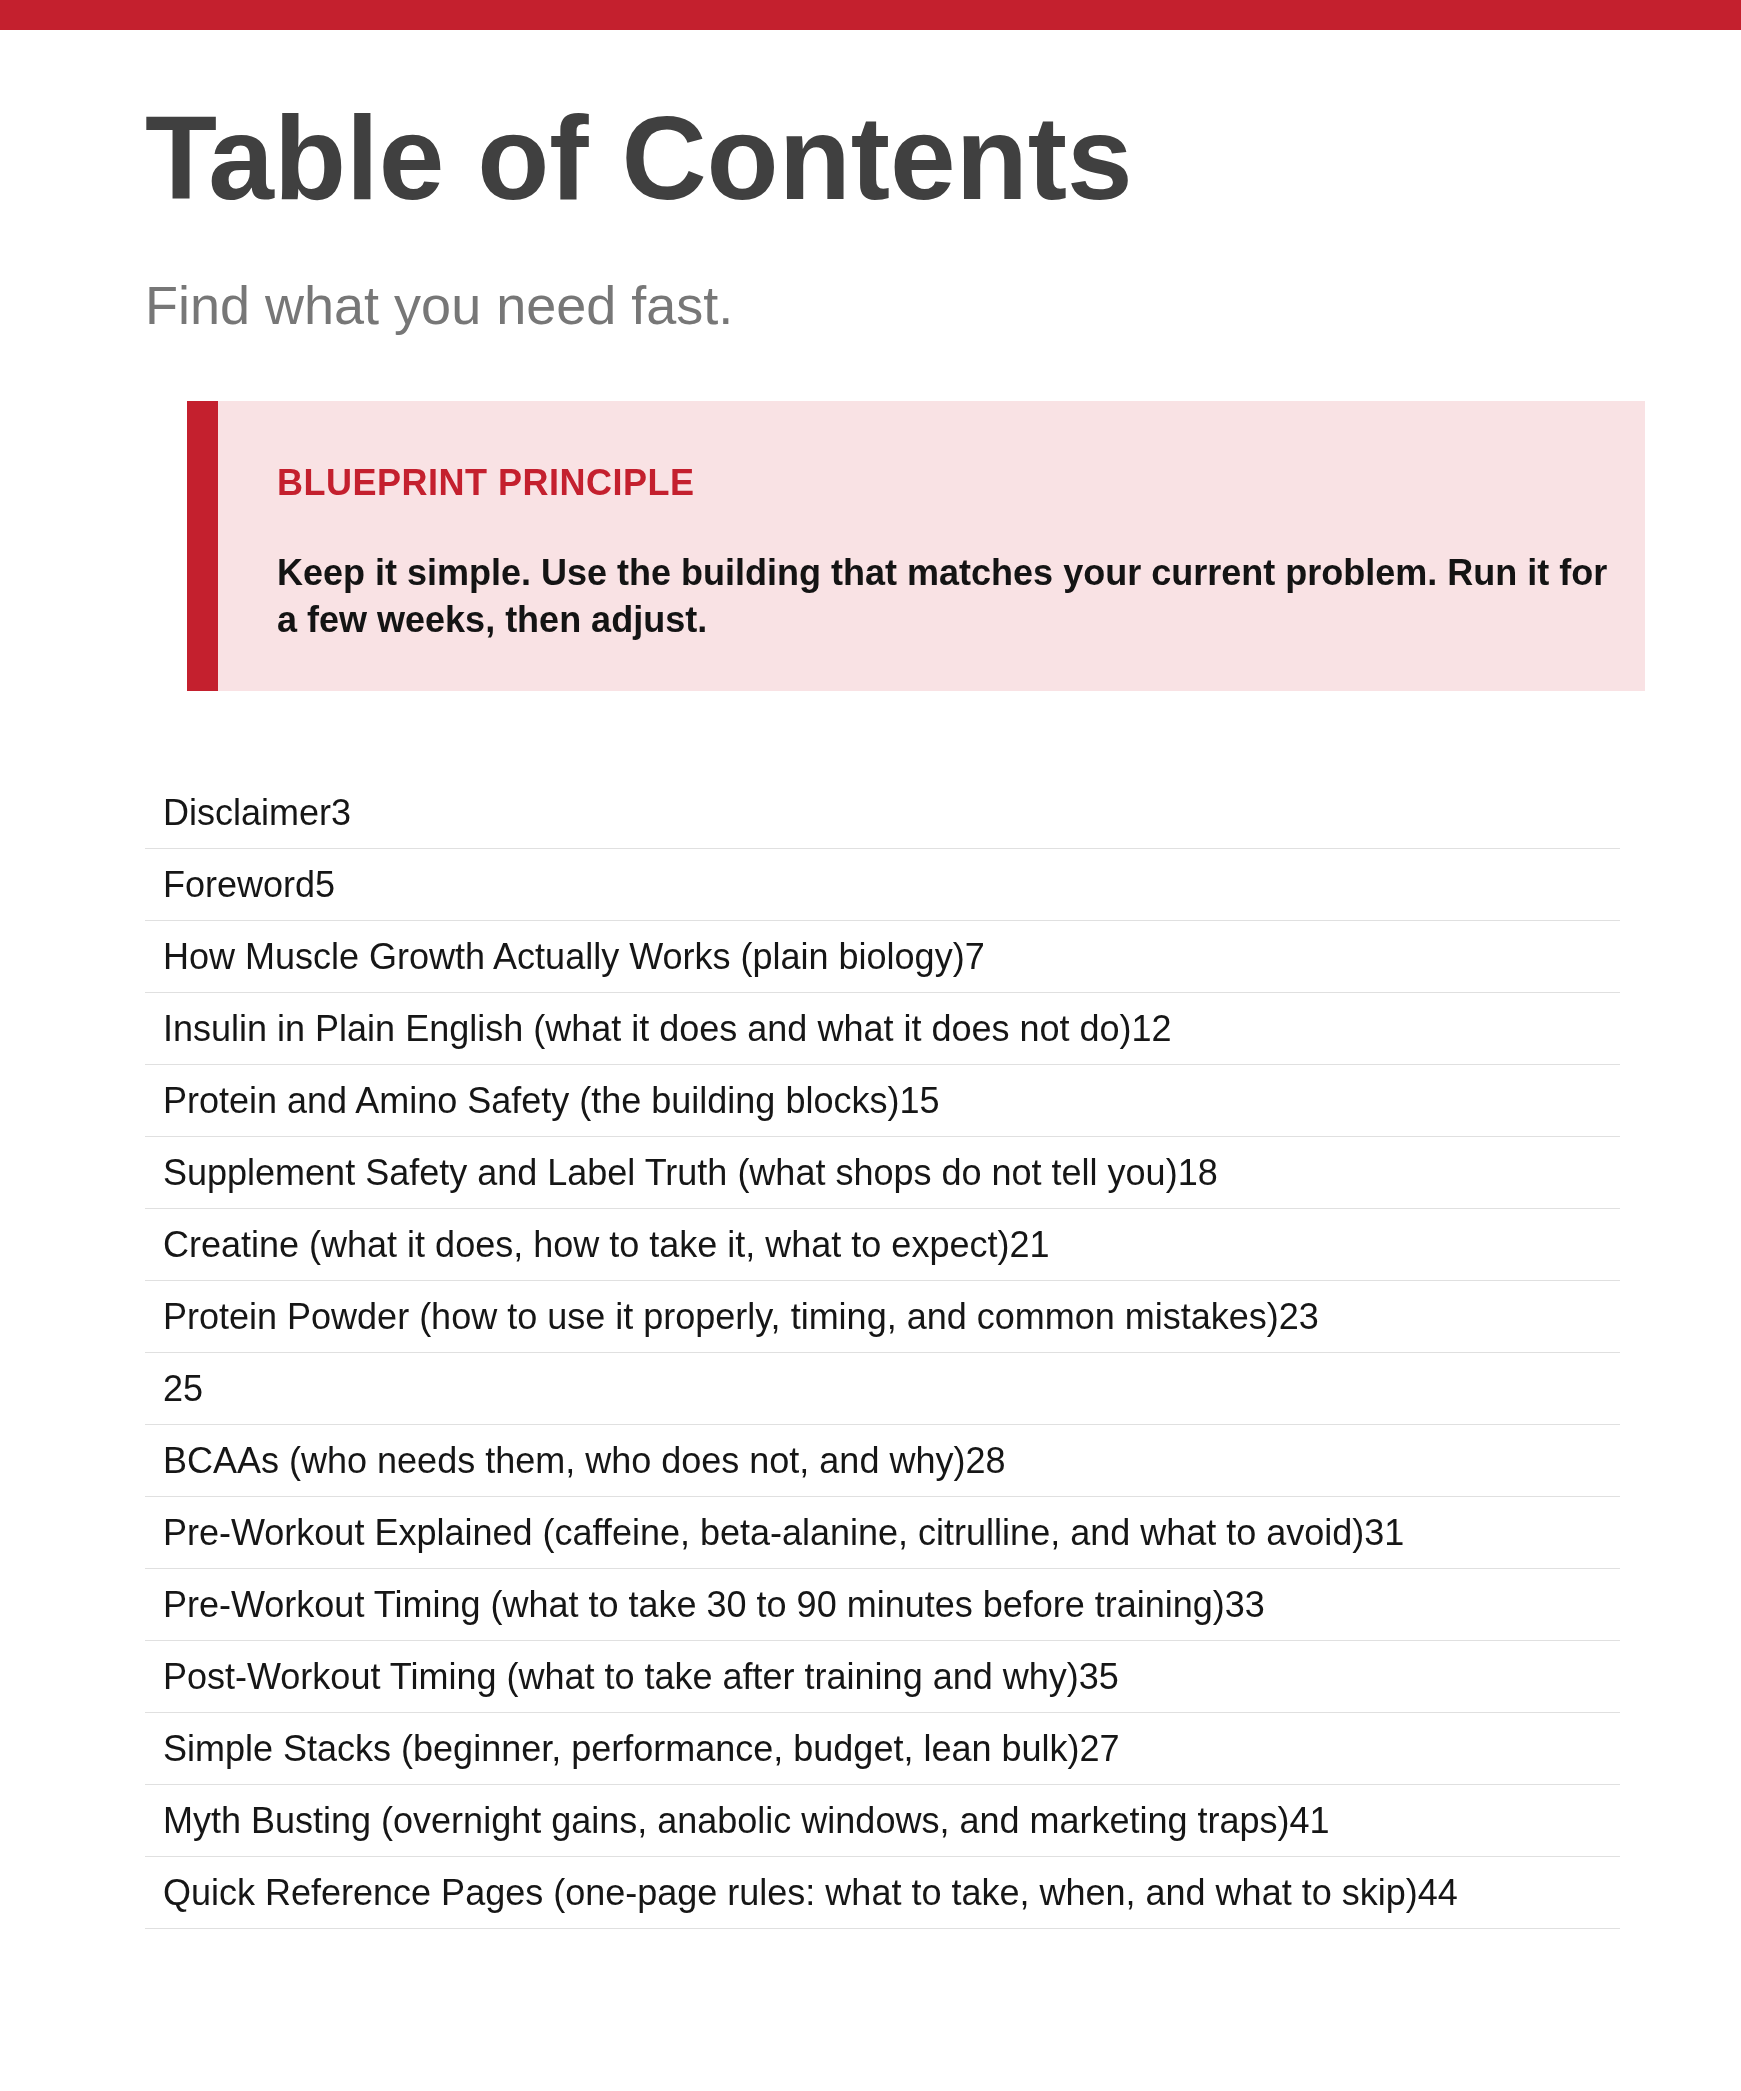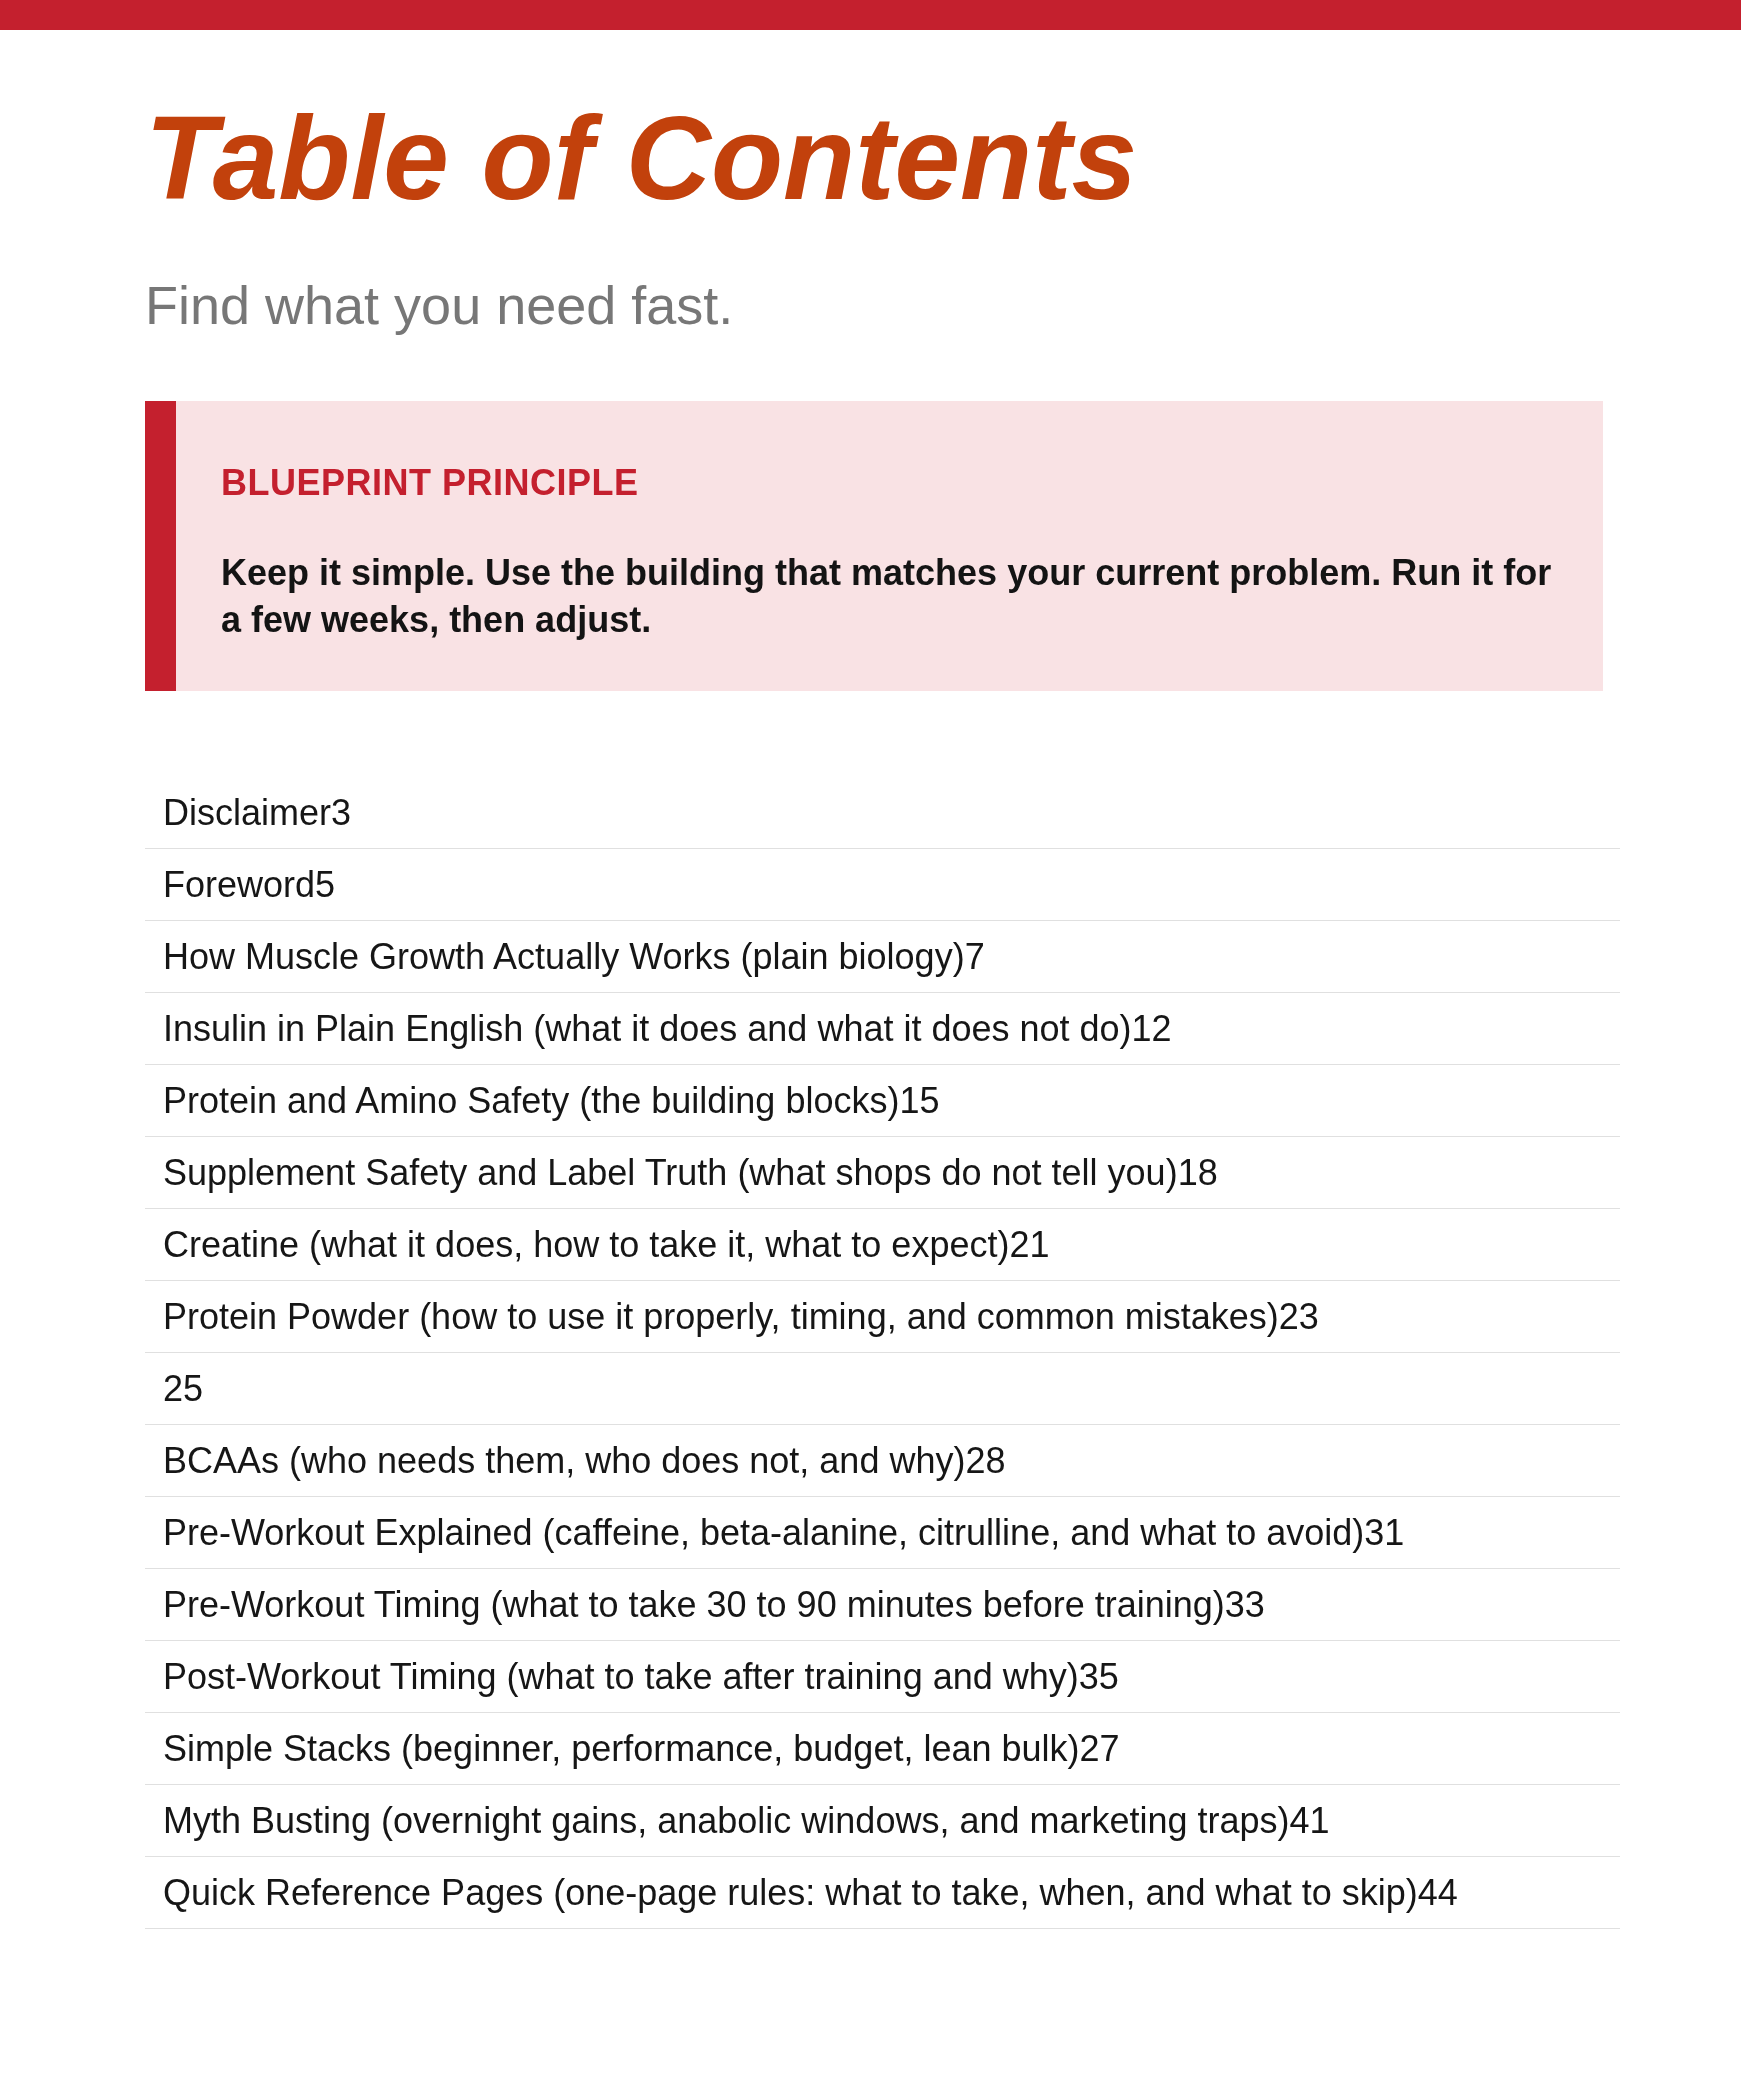--- a/index.html
+++ b/index.html
@@ -21,39 +21,39 @@
     height: 30px;
   }
   .content {
     padding: 0 121px 0 145px;
   }
   .page-title {
     margin: 69px 0 0 0;
     font-size: 118px;
     line-height: 1;
     font-weight: bold;
-    color: #c2410c;
+    color: #404040;
     letter-spacing: 0;
-    font-style: italic;
   }
   .page-subtitle {
     margin: 61px 0 0 0;
     font-size: 54px;
     line-height: 1;
     color: #777777;
     font-weight: normal;
   }
   .callout {
     margin-top: 69px;
     box-sizing: border-box;
     width: 1458px;
     min-height: 289px;
     border-left: 31px solid #c4202e;
     background: #f9e2e4;
-    padding: 64px 33px 48px 45px;
+    padding: 64px 33px 48px 59px;
+    margin-left: 42px;
   }
   .callout-label {
     margin: 0;
     font-size: 36px;
     line-height: 1;
     font-weight: bold;
     color: #c4202e;
     letter-spacing: 0.5px;
   }
   .callout-body {

